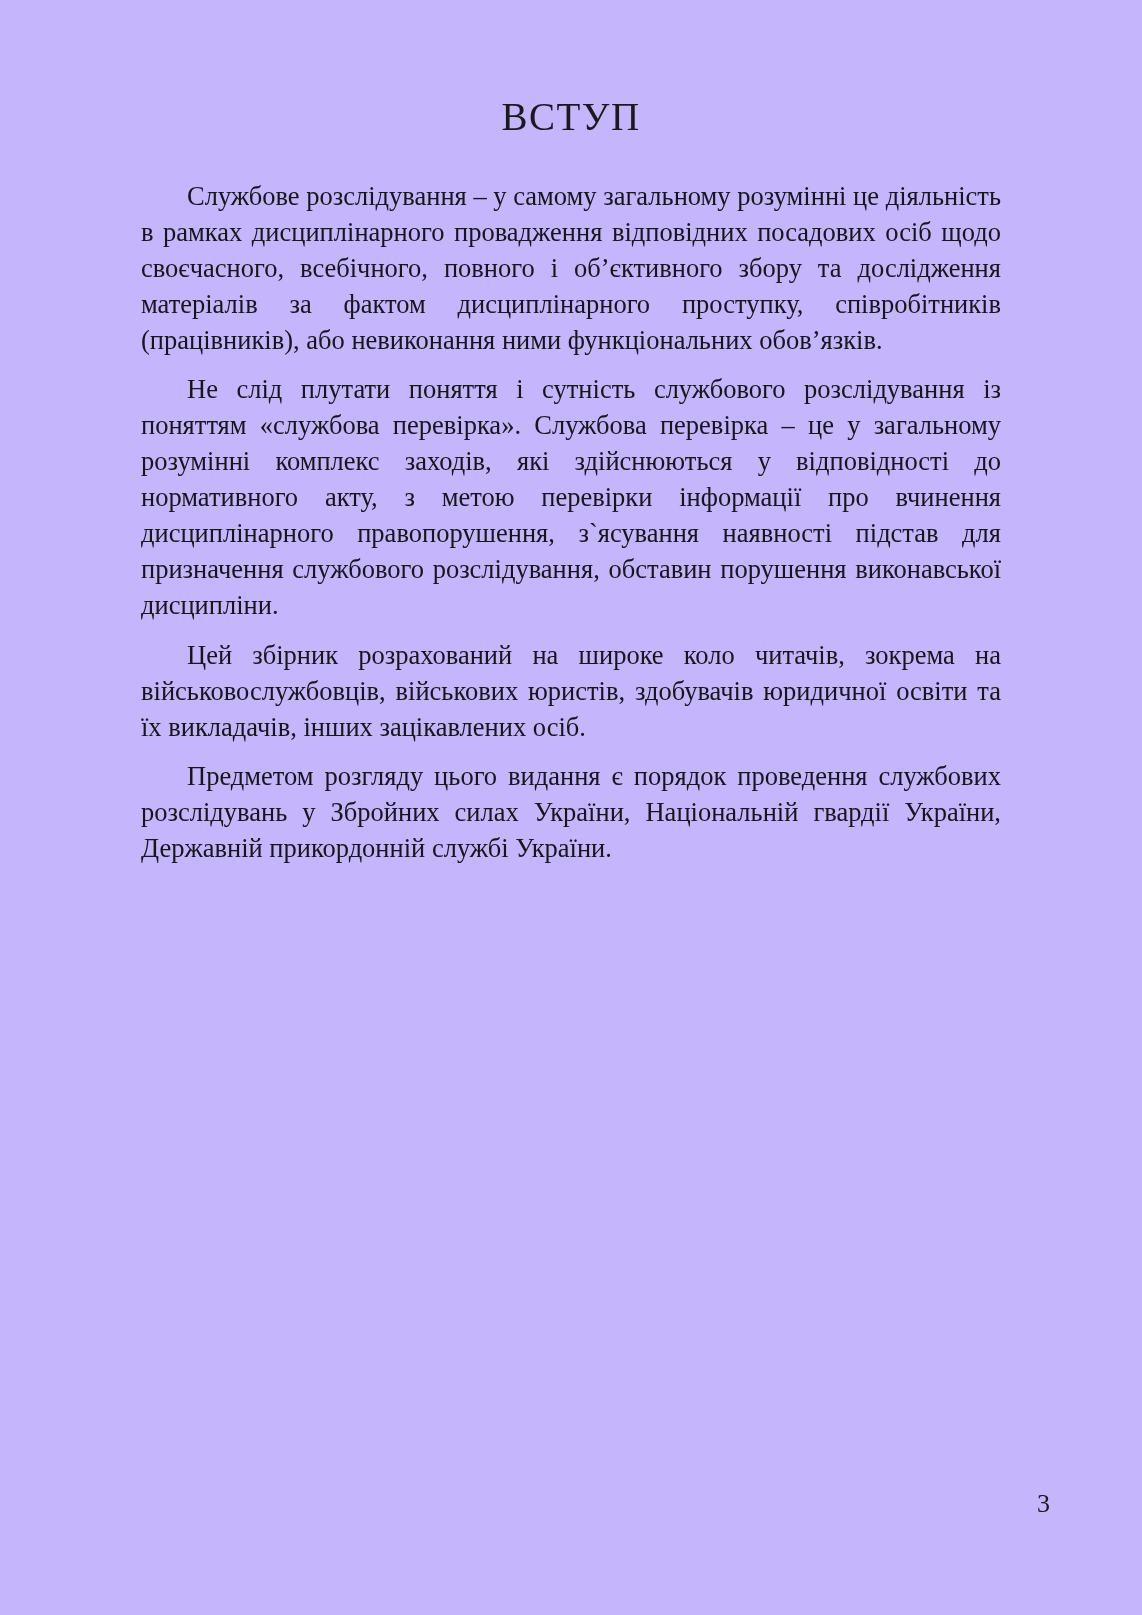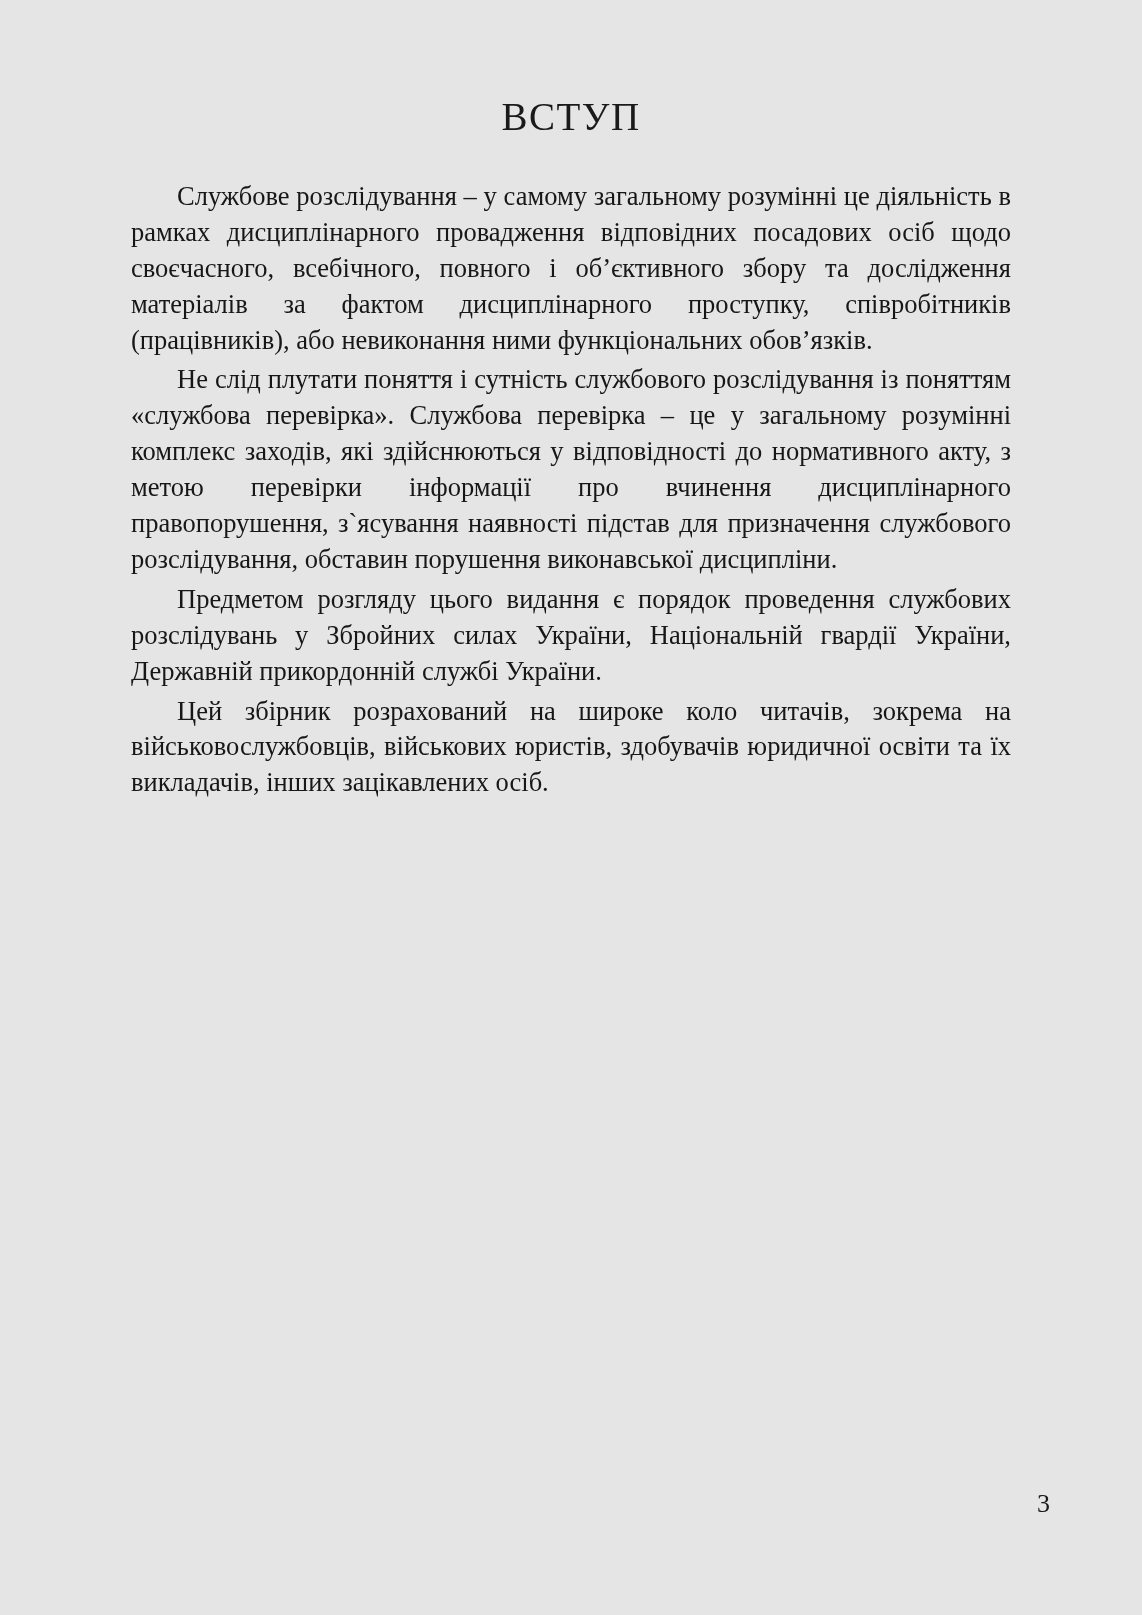--- a/index.html
+++ b/index.html
@@ -7,21 +7,21 @@
     margin: 0;
     padding: 0;
     background: #ffffff;
   }
 
   .page {
     position: relative;
     width: 1142px;
     height: 1615px;
     margin: 0 auto;
-    background: #e5e5e5;
+    background: #c4b5fd;
     overflow: hidden;
     font-family: "Liberation Serif", "DejaVu Serif", serif;
     color: #1a1a1a;
     box-sizing: border-box;
   }
 
   .content {
     position: absolute;
     left: 127px;
     top: 96px;
@@ -40,21 +40,21 @@
 
   .body-text {
     font-size: 26.5px;
     line-height: 1.355;
     text-align: justify;
     text-justify: inter-word;
     color: #171717;
   }
 
   .body-text p {
-    margin: 4px;
+    margin: 14px;
     text-indent: 46px;
     hyphens: none;
   }
 
   .page-number {
     position: absolute;
     right: 92px;
     bottom: 98px;
     font-size: 26px;
     line-height: 1;
@@ -67,21 +67,21 @@
 
 <div class="page">
 
   <div class="content">
 
     <h1 class="page-heading">ВСТУП</h1>
 
     <div class="body-text">
       <p>Службове розслідування – у самому загальному розумінні це діяльність в рамках дисциплінарного провадження відповідних посадових осіб щодо своєчасного, всебічного, повного і об’єктивного збору та дослідження матеріалів за фактом дисциплінарного проступку, співробітників (працівників), або невиконання ними функціональних обов’язків.</p>
       <p>Не слід плутати поняття і сутність службового розслідування із поняттям «службова перевірка». Службова перевірка – це у загальному розумінні комплекс заходів, які здійснюються у відповідності до нормативного акту, з метою перевірки інформації про вчинення дисциплінарного правопорушення, з`ясування наявності підстав для призначення службового розслідування, обставин порушення виконавської дисципліни.</p>
+      <p>Цей збірник розрахований на широке коло читачів, зокрема на військовослужбовців, військових юристів, здобувачів юридичної освіти та їх викладачів, інших зацікавлених осіб.</p>
       <p>Предметом розгляду цього видання є порядок проведення службових розслідувань у Збройних силах України, Національній гвардії України, Державній прикордонній службі України.</p>
-      <p>Цей збірник розрахований на широке коло читачів, зокрема на військовослужбовців, військових юристів, здобувачів юридичної освіти та їх викладачів, інших зацікавлених осіб.</p>
     </div>
 
   </div>
 
   <div class="page-number">3</div>
 
 </div>
 
 </body></html>

